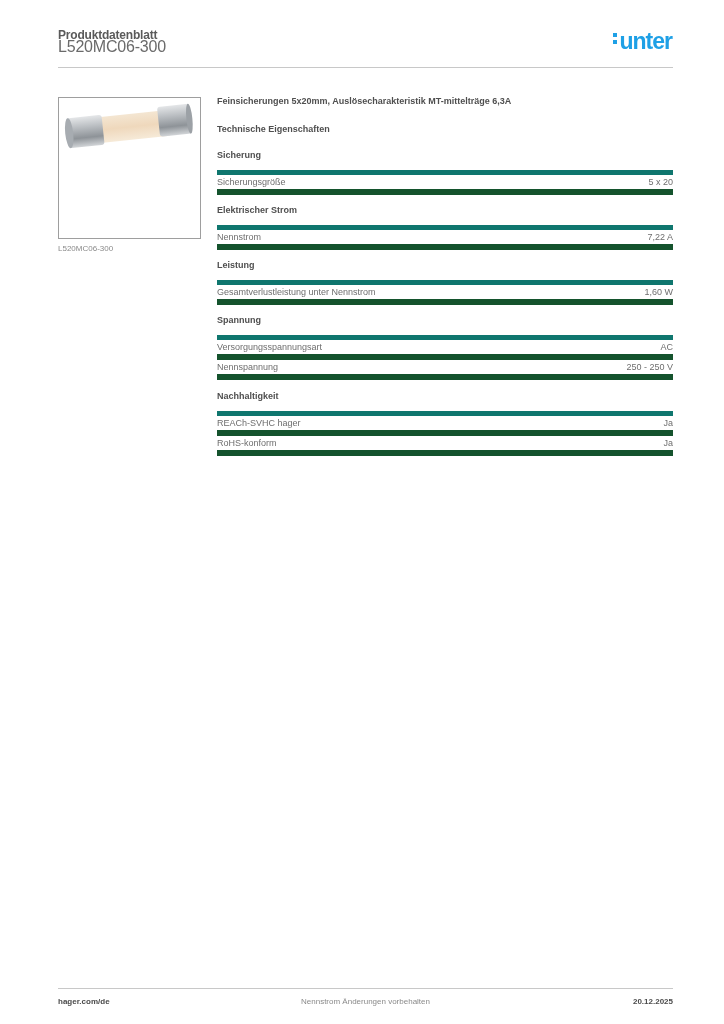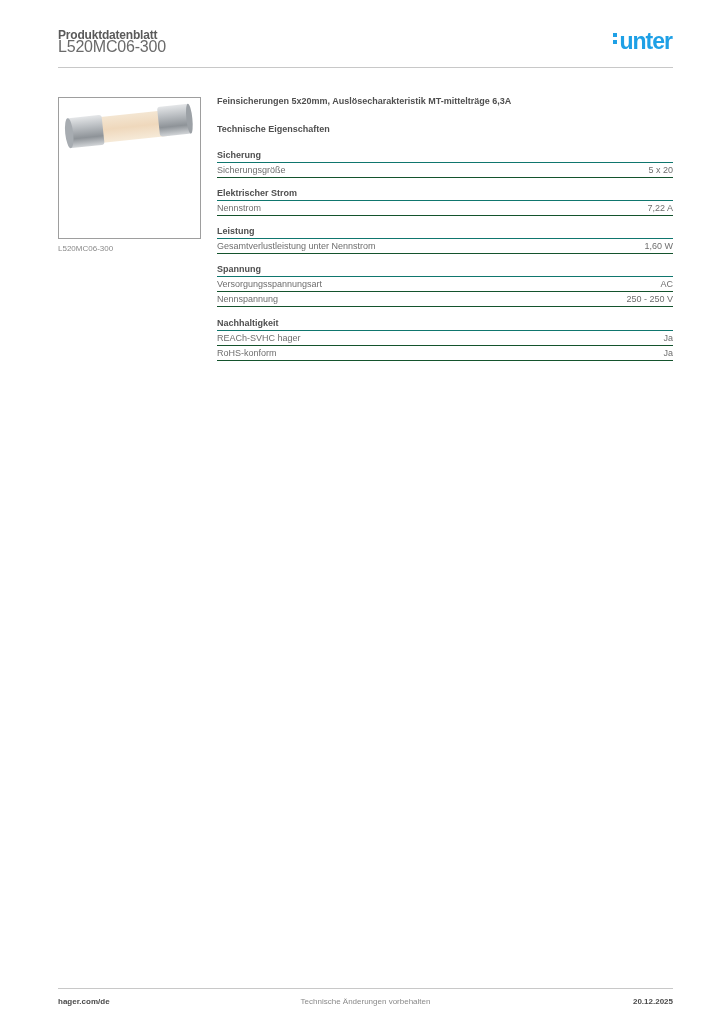--- a/index.html
+++ b/index.html
@@ -30,26 +30,26 @@
   }
   .image-caption {
     position: absolute; left: 58px; top: 244px; font-size: 8px; color: #8a8a8a;
   }
   .content { position: absolute; left: 217px; width: 456px; top: 95px; }
   .desc { font-size: 9px; font-weight: bold; color: #4f4f4f; margin: 0; height: 12px; line-height: 12px; }
   .section-heading { font-size: 9px; font-weight: bold; color: #4f4f4f; margin-top: 16px; height: 12px; line-height: 12px; }
   .group { margin-top: 14px; }
   .group-title {
     font-size: 9px; font-weight: bold; color: #4f4f4f; height: 12px; line-height: 12px;
-    border-bottom: 1px solid #0f766e; padding-bottom: 1px;
+    border-bottom: 5px solid #0f766e; padding-bottom: 9px;
   }
   .row {
     display: flex; justify-content: space-between; align-items: center;
     font-size: 9px; color: #6e6e6e; height: 14px; line-height: 14px;
-    border-bottom: 1px solid #14532d;
+    border-bottom: 6px solid #14532d;
   }
   .row .val { color: #6e6e6e; }
   .footer-rule { position: absolute; left: 58px; right: 51px; top: 988px; height: 1px; background: #c8c8c8; }
   .footer { position: absolute; left: 58px; right: 51px; top: 997px; height: 12px; font-size: 8px; }
   .footer .left { position: absolute; left: 0; font-weight: bold; color: #4a4a4a; }
   .footer .center { position: absolute; left: 0; right: 0; text-align: center; color: #8a8a8a; }
   .footer .right { position: absolute; right: 0; font-weight: bold; color: #4a4a4a; padding-left: 24px; }
 </style>
 </head>
 <body>
@@ -138,15 +138,15 @@
     <div class="row">
       <span>RoHS-konform</span>
       <span class="val">Ja</span>
     </div>
   </div>
 </div>
 
 <div class="footer-rule"></div>
 <div class="footer">
   <span class="left">hager.com/de</span>
-  <span class="center">Technische Änderungen vorbehalten</span>
+  <span class="center">Nennstrom Änderungen vorbehalten</span>
   <span class="right">20.12.2025</span>
 </div>
 
 </body></html>

